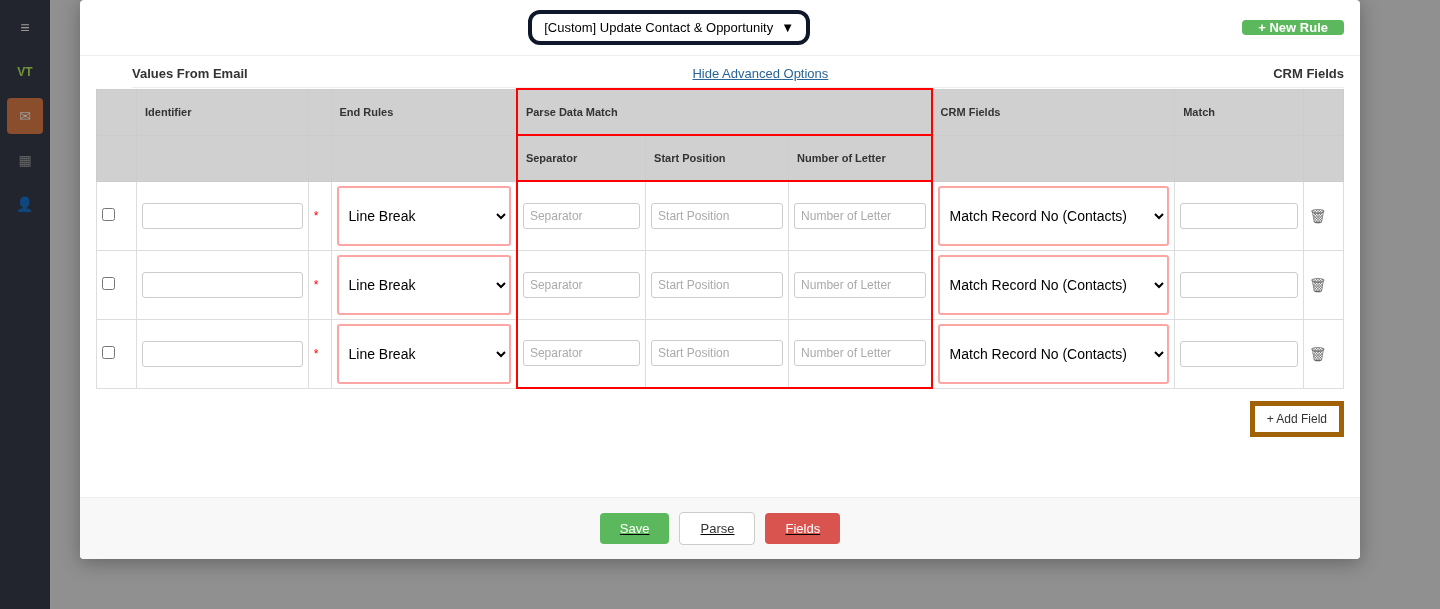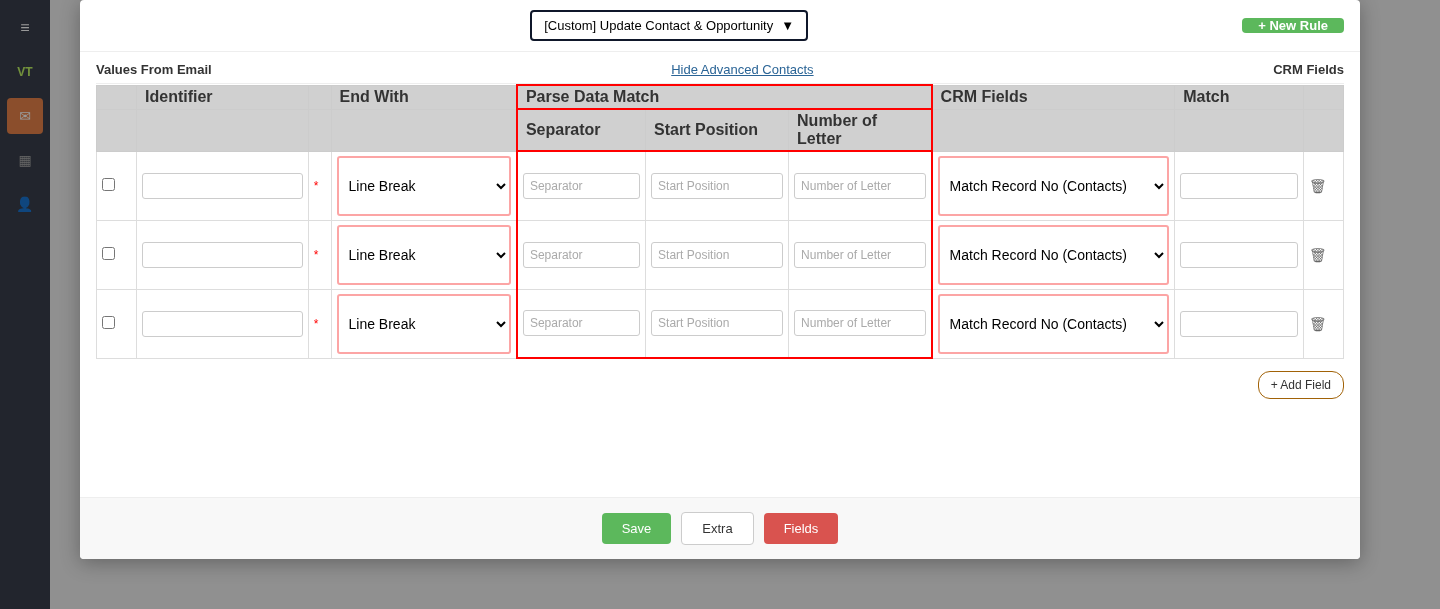--- a/index.html
+++ b/index.html
@@ -92,22 +92,22 @@
       padding: 10px 16px;
       display: flex;
       align-items: center;
       justify-content: space-between;
       border-bottom: 1px solid #eee;
       flex-shrink: 0;
     }
 
     .dropdown-select {
       padding: 6px 12px;
-      border: 2px solid #0f172a;
-      border-radius: 4px;
+      border: 4px solid #0f172a;
+      border-radius: 12px;
       font-size: 13px;
       background: white;
       min-width: 260px;
       cursor: pointer;
       display: flex;
       align-items: center;
       justify-content: space-between;
       gap: 8px;
     }
 
@@ -127,20 +127,21 @@
       overflow-y: auto;
       padding: 0 16px;
     }
 
     .section-header {
       display: flex;
       align-items: center;
       justify-content: space-between;
       padding: 10px 0 6px;
       border-bottom: 1px solid #eee;
+      margin-left: 36px;
     }
 
     .section-title {
       font-weight: bold;
       font-size: 13px;
       color: #333;
     }
 
     .hide-advanced-link {
       color: #2a6496;
@@ -170,40 +171,41 @@
     .delete-btn {
       background: none;
       border: none;
       cursor: pointer;
       color: #666;
       font-size: 14px;
     }
 
     .add-field-btn {
       background: white;
-      border: 1px solid #a16207;
+      border: 5px solid #a16207;
       padding: 6px 12px;
-      border-radius: 12px;
+      border-radius: 0;
       cursor: pointer;
       font-size: 12px;
       color: #333;
       float: right;
       margin-top: 6px;
     }
 
     .modal-footer {
       padding: 14px 16px;
       border-top: 1px solid #eee;
       background: #f8f8f8;
       display: flex;
       align-items: center;
       justify-content: center;
       gap: 10px;
       flex-shrink: 0;
       border-radius: 0 0 4px 4px;
+      text-decoration: underline;
     }
 
     .btn-save {
       background: #5cb85c;
       color: white;
       border: none;
       padding: 8px 20px;
       border-radius: 4px;
       cursor: pointer;
       font-size: 13px;
@@ -239,23 +241,23 @@
       cursor: pointer;
     }
 
     .full-table {
       width: 100%;
       border-collapse: collapse;
       table-layout: fixed;
     }
     .full-table th {
       background: #d0d0d0;
-      padding: 2px 8px;
+      padding: 16px 8px;
       text-align: left;
-      font-size: 16px;
+      font-size: 11px;
       font-weight: bold;
       border: 1px solid #ccc;
       color: #333;
     }
     .full-table td {
       padding: 4px 5px;
       border: 1px solid #ddd;
       vertical-align: middle;
     }
 
@@ -303,21 +305,21 @@
         <span>▼</span>
       </div>
     </div>
     <button class="btn-new-rule">+ New Rule</button>
   </div>
 
   <div class="modal-body">
 
     <div class="section-header">
       <span class="section-title">Values From Email</span>
-      <a class="hide-advanced-link">Hide Advanced Contacts</a>
+      <a class="hide-advanced-link">Hide Advanced Options</a>
       <span class="section-title">CRM Fields</span>
     </div>
 
     <table class="full-table">
       <colgroup>
         <col class="col-check">
         <col class="col-identifier">
         <col class="col-star">
         <col class="col-endwith">
 
@@ -327,21 +329,21 @@
 
         <col class="col-crmfield">
         <col class="col-values">
         <col class="col-delete">
       </colgroup>
       <thead>
         <tr>
           <th rowspan="1"></th>
           <th>Identifier</th>
           <th></th>
-          <th>End With</th>
+          <th>End Rules</th>
           <th colspan="3" style="border: 2px solid red; text-align:left;">Parse Data Match</th>
           <th>CRM Fields</th>
           <th>Match</th>
           <th></th>
         </tr>
         <tr>
           <th></th>
           <th></th>
           <th></th>
           <th></th>
@@ -469,16 +471,16 @@
     </table>
 
     <div style="display:flex; justify-content:flex-end; padding:6px 0;">
       <button class="add-field-btn">+ Add Field</button>
     </div>
 
   </div>
 
   <div class="modal-footer">
     <button class="btn-save">Save</button>
-    <button class="btn-cancel">Extra</button>
+    <button class="btn-cancel">Parse</button>
     <button class="btn-delete">Fields</button>
   </div>
 </div>
 
 </body></html>

